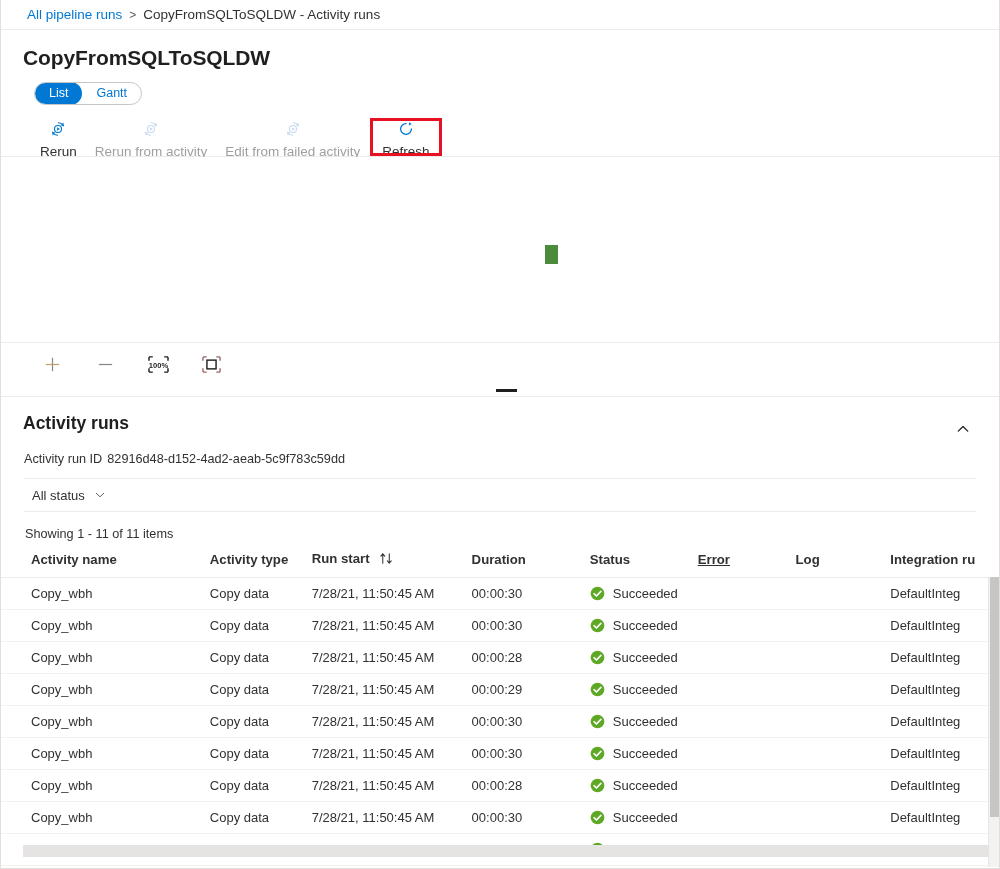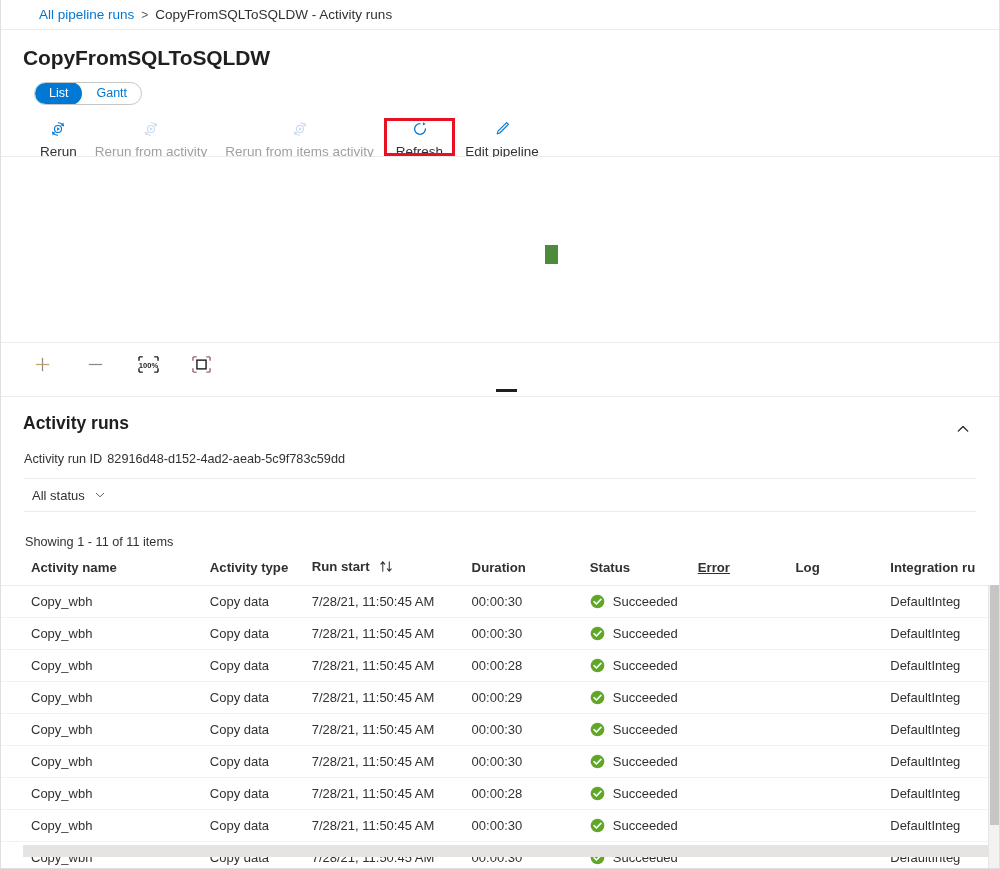--- a/index.html
+++ b/index.html
@@ -17,21 +17,21 @@
     background: #ffffff;
     border: 1px solid #e1dfdd;
     border-top: none;
     overflow: hidden;
   }
 
   
   .breadcrumb {
     height: 30px;
     display: flex; align-items: center;
-    padding-left: 38px;
+    padding-left: 26px;
     font-size: 13.5px;
     border-bottom: 1px solid #edebe9;
     background: #ffffff;
   }
   .bc-link { color: #0078d4; cursor: pointer; }
   .bc-sep { color: #605e5c; margin: 0 7px; font-size: 12px; }
   .bc-current { color: #323130; }
 
   
   .title {
@@ -134,21 +134,21 @@
     left: 544px; top: 88px;
     width: 13px; height: 19px;
     background: #4b8b3b;
   }
 
   
   .canvas-ctrls {
     height: 44px;
     border-top: 1px solid #edebe9;
     display: flex; align-items: center;
-    padding-left: 28px;
+    padding-left: 38px;
     gap: 27px;
     position: relative;
   }
   .cctrl { width: 26px; height: 26px; display: flex; align-items: center; justify-content: center; cursor: pointer; }
 
   .splitter {
     position: relative;
     height: 11px;
     border-bottom: 1px solid #edebe9;
     background: #ffffff;
@@ -171,21 +171,21 @@
 
   .runid {
     padding: 9px 0 0 23px;
     font-size: 12.7px;
     color: #323130;
   }
   .runid .lbl { color: #323130; }
   .runid .val { color: #323130; margin-left: 5px; }
 
   .filterbar {
-    margin: 12px 23px 12px 23px;
+    margin: 12px 23px 4px 23px;
     border-top: 1px solid #edebe9;
     border-bottom: 1px solid #edebe9;
     height: 34px;
     display: flex; align-items: center;
   }
   .filter {
     display: flex; align-items: center; gap: 9px;
     font-size: 13px; color: #323130;
     padding: 0 8px; height: 28px; cursor: pointer;
   }
@@ -319,41 +319,33 @@
       <span class="ico">
         <svg viewBox="0 0 16 16" width="16" height="16">
           <path d="M8 2.2a5.8 5.8 0 0 1 5.2 3.2l.9-.45A6.8 6.8 0 0 0 8 1.2v1z" fill="#c7daf0"></path>
           <path d="M13.3 1.6l.6 3.3-3.3-.5z" fill="#c7daf0"></path>
           <path d="M8 13.8A5.8 5.8 0 0 1 2.8 10.6l-.9.45A6.8 6.8 0 0 0 8 14.8v-1z" fill="#c7daf0"></path>
           <path d="M2.7 14.4l-.6-3.3 3.3.5z" fill="#c7daf0"></path>
           <circle cx="8" cy="8" r="3.5" fill="none" stroke="#c7daf0" stroke-width="1.1"></circle>
           <path d="M7.1 6.3l2.8 1.7-2.8 1.7z" fill="#c7daf0"></path>
         </svg>
       </span>
-      <span>Rerun from items activity</span>
+      <span>Edit from failed activity</span>
     </div>
 
     <div class="cmd highlighted">
       <span class="ico">
         <svg viewBox="0 0 16 16" width="16" height="16">
           <path d="M8 2.6a5.4 5.4 0 1 0 5.4 5.4" fill="none" stroke="#0078d4" stroke-width="1.3" stroke-linecap="round"></path>
           <path d="M11.1 1.2l2.6 1.9-2.9 1.5z" fill="#0078d4"></path>
         </svg>
       </span>
       <span>Refresh</span>
     </div>
 
-    <div class="cmd">
-      <span class="ico">
-        <svg viewBox="0 0 16 16" width="16" height="16">
-          <path d="M12.6 1.6l1.8 1.8-8.6 8.6-2.6.8.8-2.6z" fill="none" stroke="#0078d4" stroke-width="1.15" stroke-linejoin="round"></path>
-        </svg>
-      </span>
-      <span>Edit pipeline</span>
-    </div>
   </div>
 
   <div class="canvas">
     <div class="node-connector"></div>
   </div>
 
   <div class="canvas-ctrls">
     <div class="cctrl">
       <svg viewBox="0 0 20 20" width="19" height="19">
         <path d="M10 3v14" stroke="#8a8886" stroke-width="1.3"></path>

